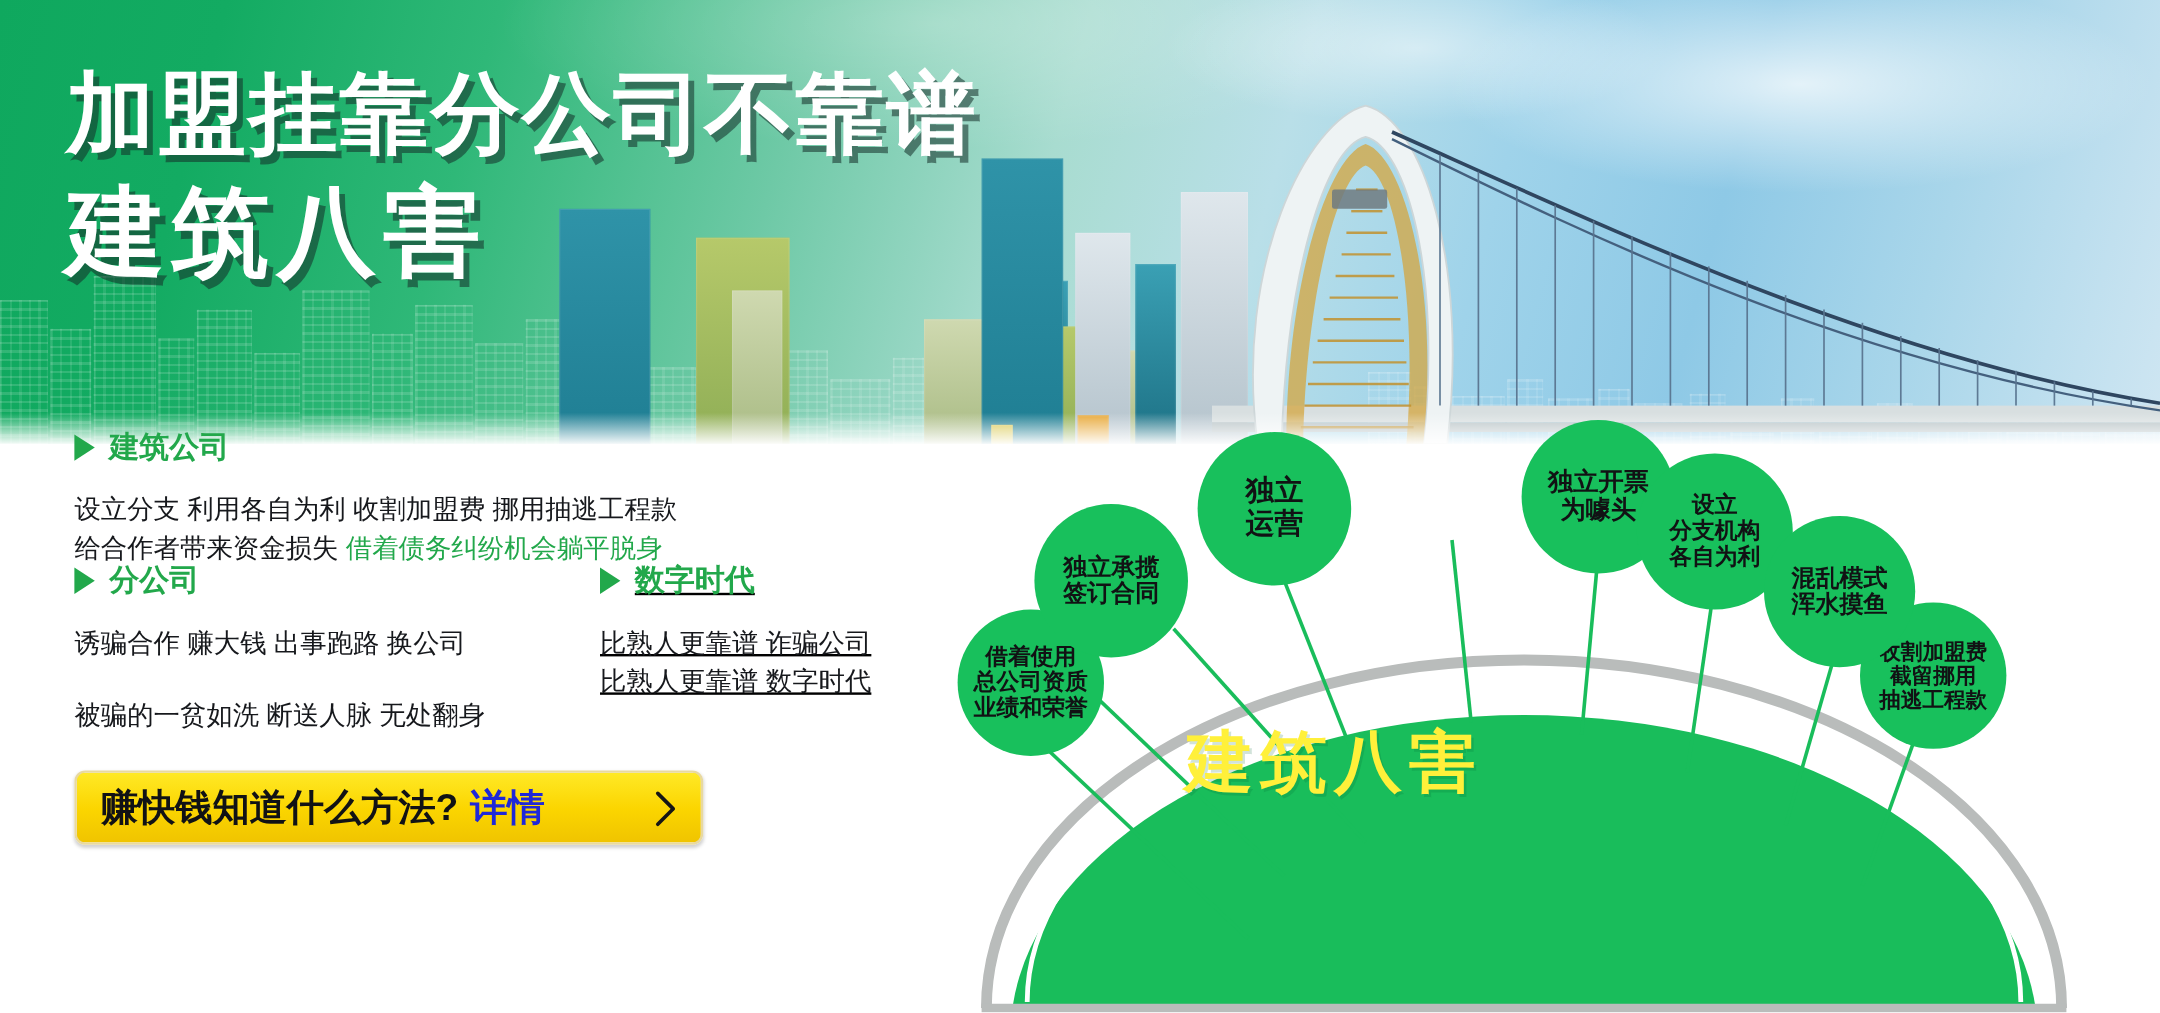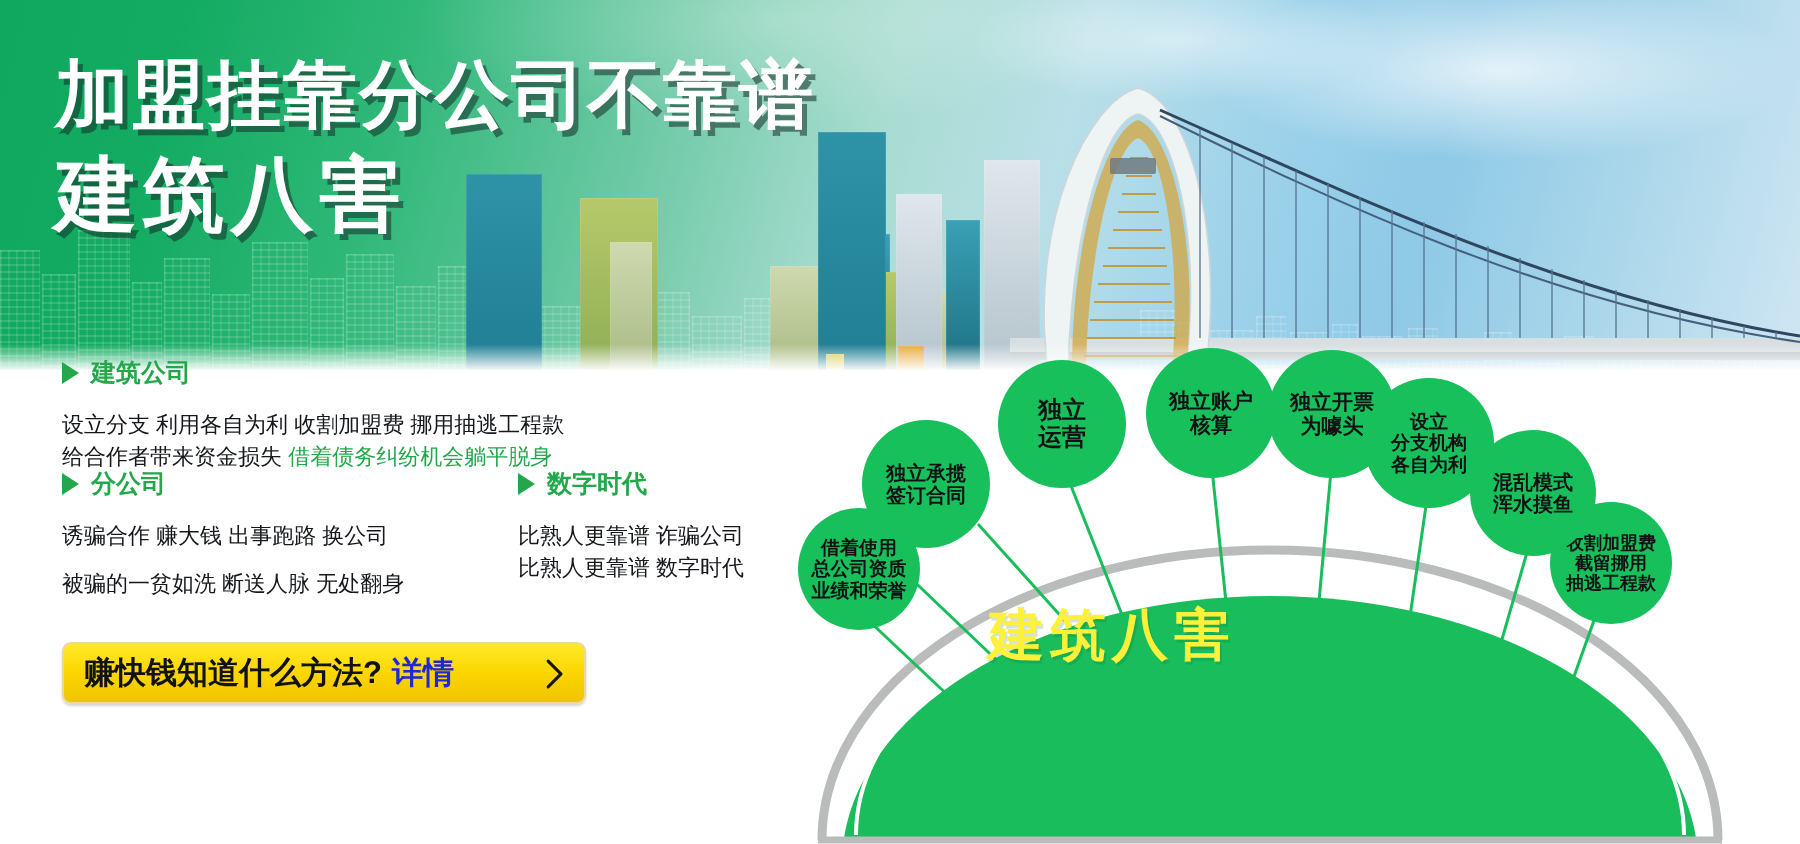--- a/index.html
+++ b/index.html
@@ -81,22 +81,22 @@
   .body-line {
     font-size: 22px; color: #16181c; line-height: 1.45; white-space: nowrap;
   }
   .body-line .hl { color: #22a84b; }
 
   .blk-company { position: absolute; left: 62px; top: -14px; }
   .blk-company .lines { margin-top: 20px; }
   .blk-branch   { position: absolute; left: 62px; top: 97px; }
   .blk-branch .lines { margin-top: 20px; }
   .blk-contractor { position: absolute; left: 62px; top: 190px; }
-  .blk-contractor .lines { margin-top: 8px; }
-  .blk-digital  { position: absolute; left: 518px; top: 97px; }
+  .blk-contractor .lines { margin-top: 20px; }
+  .blk-digital  { position: absolute; left: 500px; top: 97px; text-decoration: underline; }
   .blk-digital .lines { margin-top: 20px; }
 
   
   .cta {
     position: absolute; left: 62px; top: 272px;
     width: 524px; height: 62px;
     border-radius: 9px;
     background: linear-gradient(to bottom, #ffe926 0%, #fbd500 52%, #f0c400 100%);
     border: 2px solid #e8d9a0;
     box-shadow: 0 2px 3px rgba(0,0,0,.18);
@@ -345,24 +345,20 @@
   <div class="bubble" style="left:122px; top:90px; width:128px; height:128px; font-size:20px;">
     <span>独立承揽</span>
     <span>签订合同</span>
   </div>
 
   <div class="bubble" style="left:258px; top:30px; width:128px; height:128px; font-size:24px;">
     <span>独立</span>
     <span>运营</span>
   </div>
 
-  <div class="bubble" style="left:406px; top:18px; width:130px; height:130px; font-size:21px;">
-    <span>独立账户</span>
-    <span>核算</span>
-  </div>
 
   <div class="bubble" style="left:528px; top:20px; width:128px; height:128px; font-size:21px;">
     <span>独立开票</span>
     <span>为噱头</span>
   </div>
 
   <div class="bubble" style="left:624px; top:48px; width:130px; height:130px; font-size:19px;">
     <span>设立</span>
     <span>分支机构</span>
     <span>各自为利</span>

